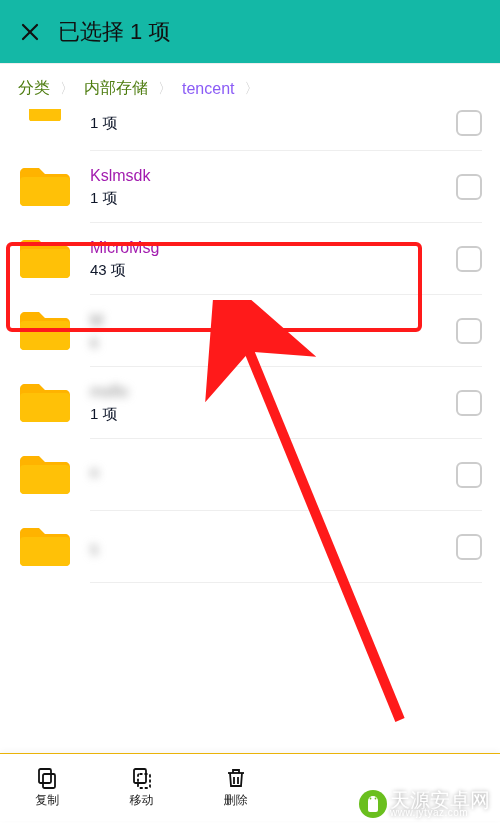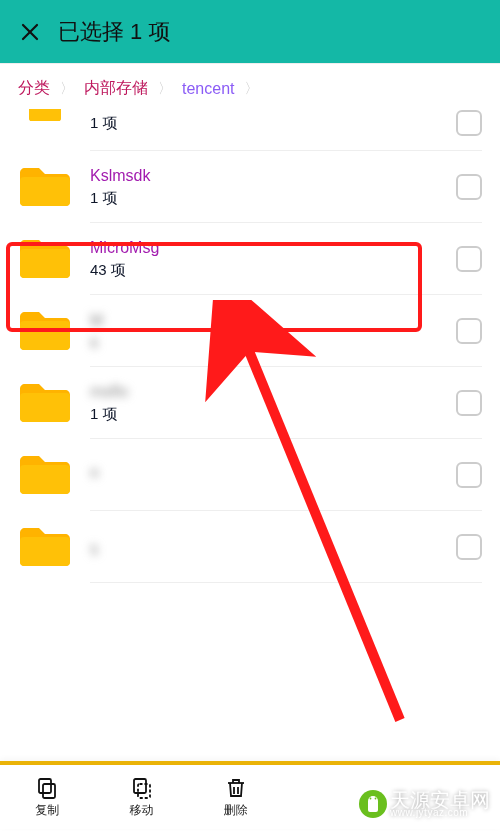--- a/index.html
+++ b/index.html
@@ -17,21 +17,21 @@
 .header .title { font-size: 22px; font-weight: 500; color: #111; }
 
 .breadcrumb {
   display: flex;
   align-items: center;
   gap: 10px;
   padding: 14px 18px 10px 18px;
   font-size: 16px;
   color: #aaa;
 }
-.breadcrumb .crumb { color: #be185d; }
+.breadcrumb .crumb { color: #4d7c0f; }
 .breadcrumb .crumb.active { color: #8b5cf6; font-weight: 500; }
 .breadcrumb .chev { color: #ccc; font-size: 14px; }
 
 .file-list { padding: 0 18px; }
 .file-row {
   display: flex;
   align-items: center;
   padding: 14px 0;
   position: relative;
 }
@@ -66,24 +66,24 @@
   border-radius: 6px;
   pointer-events: none;
 }
 
 .blur { filter: blur(4px); color: #888 !important; }
 
 .red-arrow { position: absolute; pointer-events: none; }
 
 .bottom-bar {
   position: absolute;
-  left: 0; bottom: 8px;
+  left: 0; bottom: 16px;
   width: 500px; height: 68px;
   background: #fff;
-  border-top: 4px solid #eab308;
+  border-top: 1px solid #eab308;
   display: flex;
   box-shadow: 0 -2px 6px rgba(0,0,0,.04);
   justify-content: center;
 }
 .bottom-bar .action {
   flex: 1;
   display: flex;
   flex-direction: column;
   align-items: center;
   justify-content: center;

